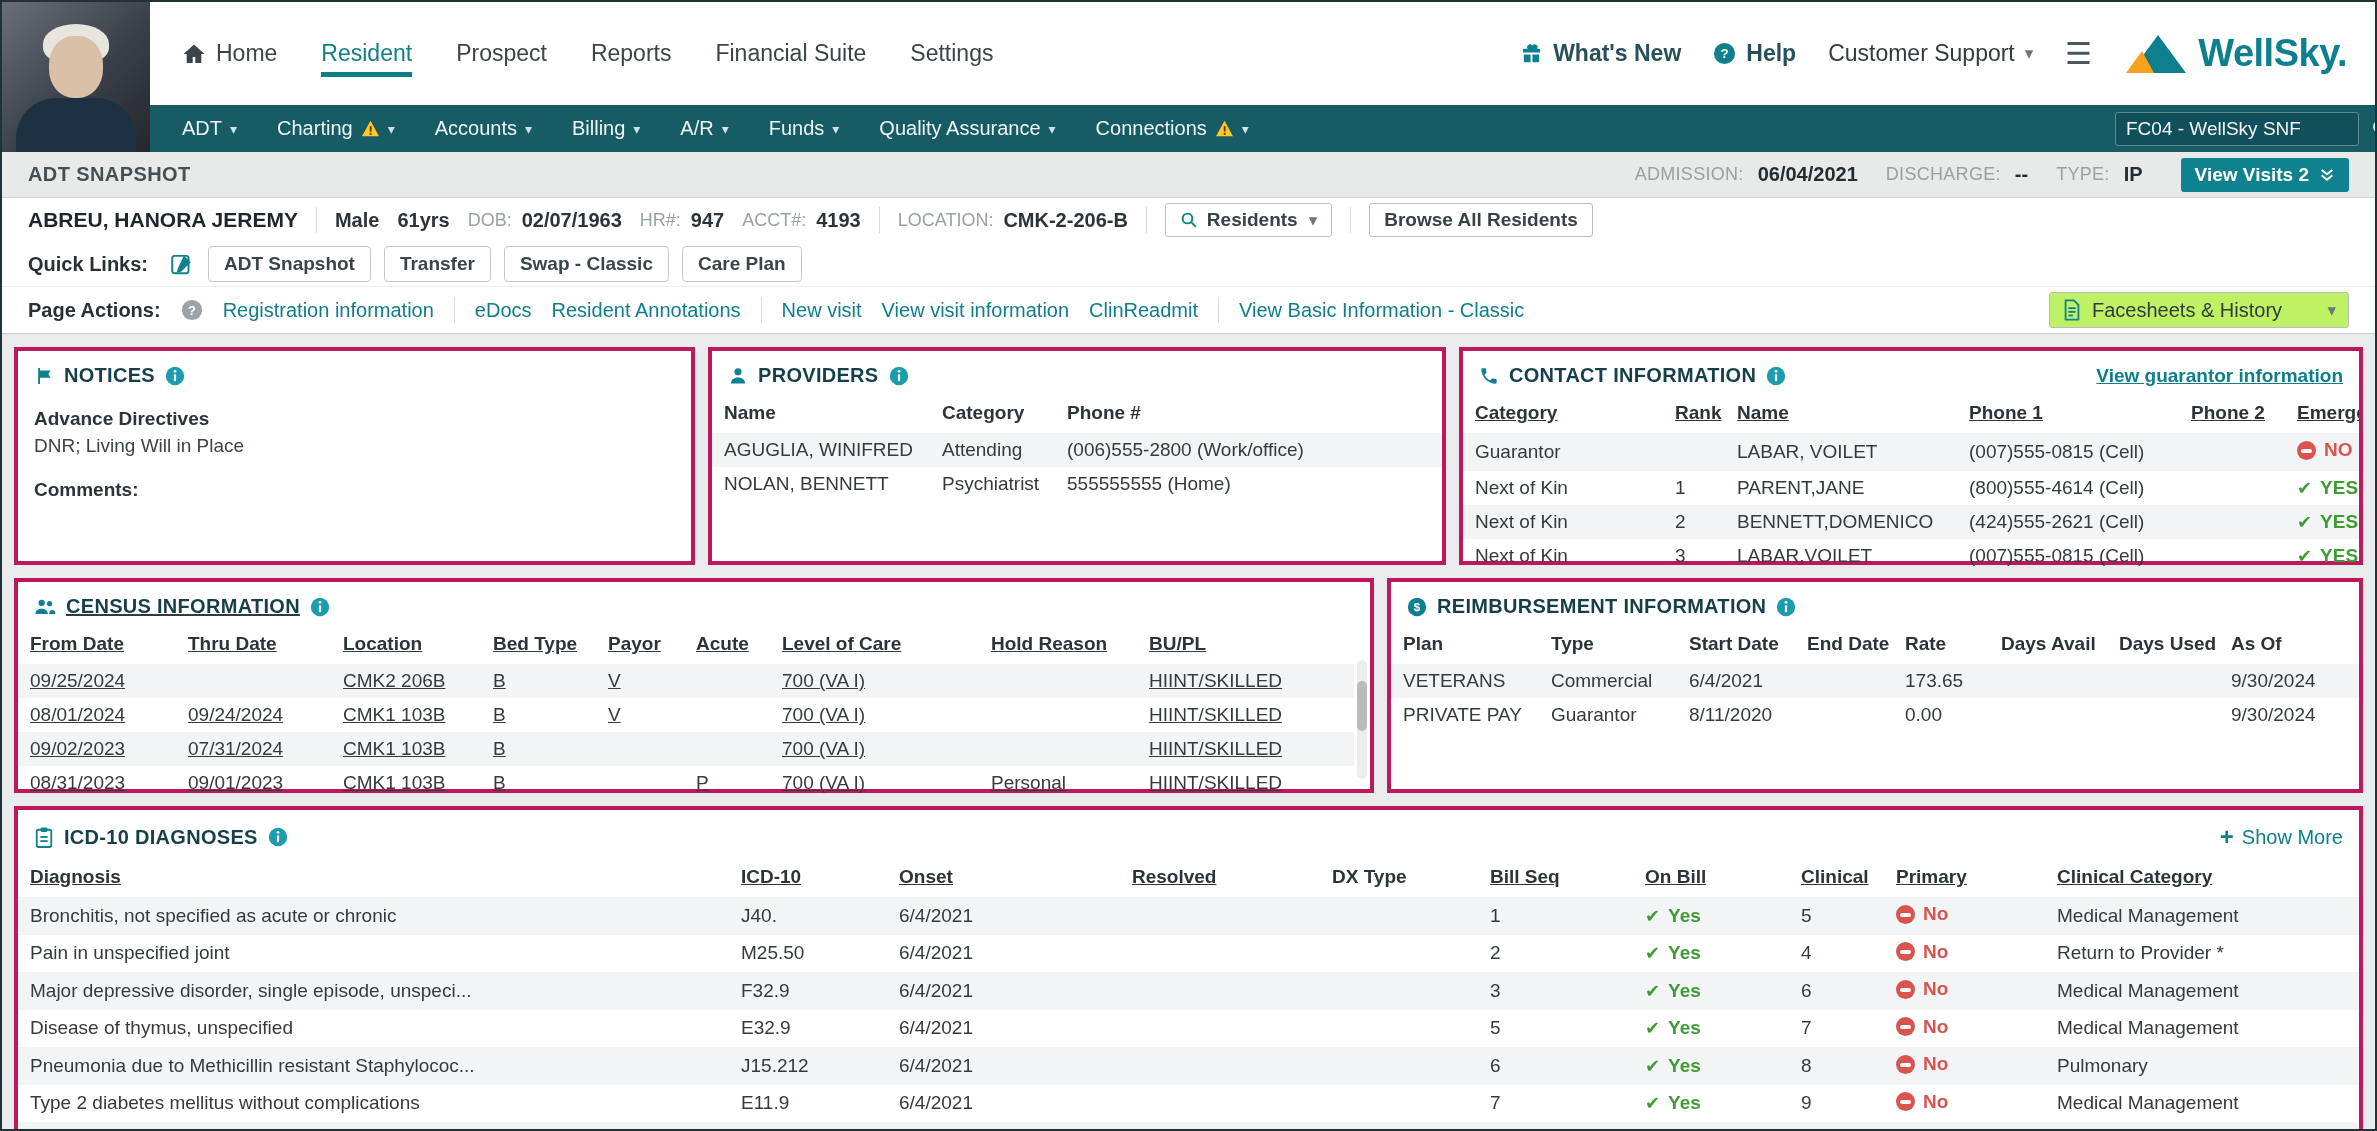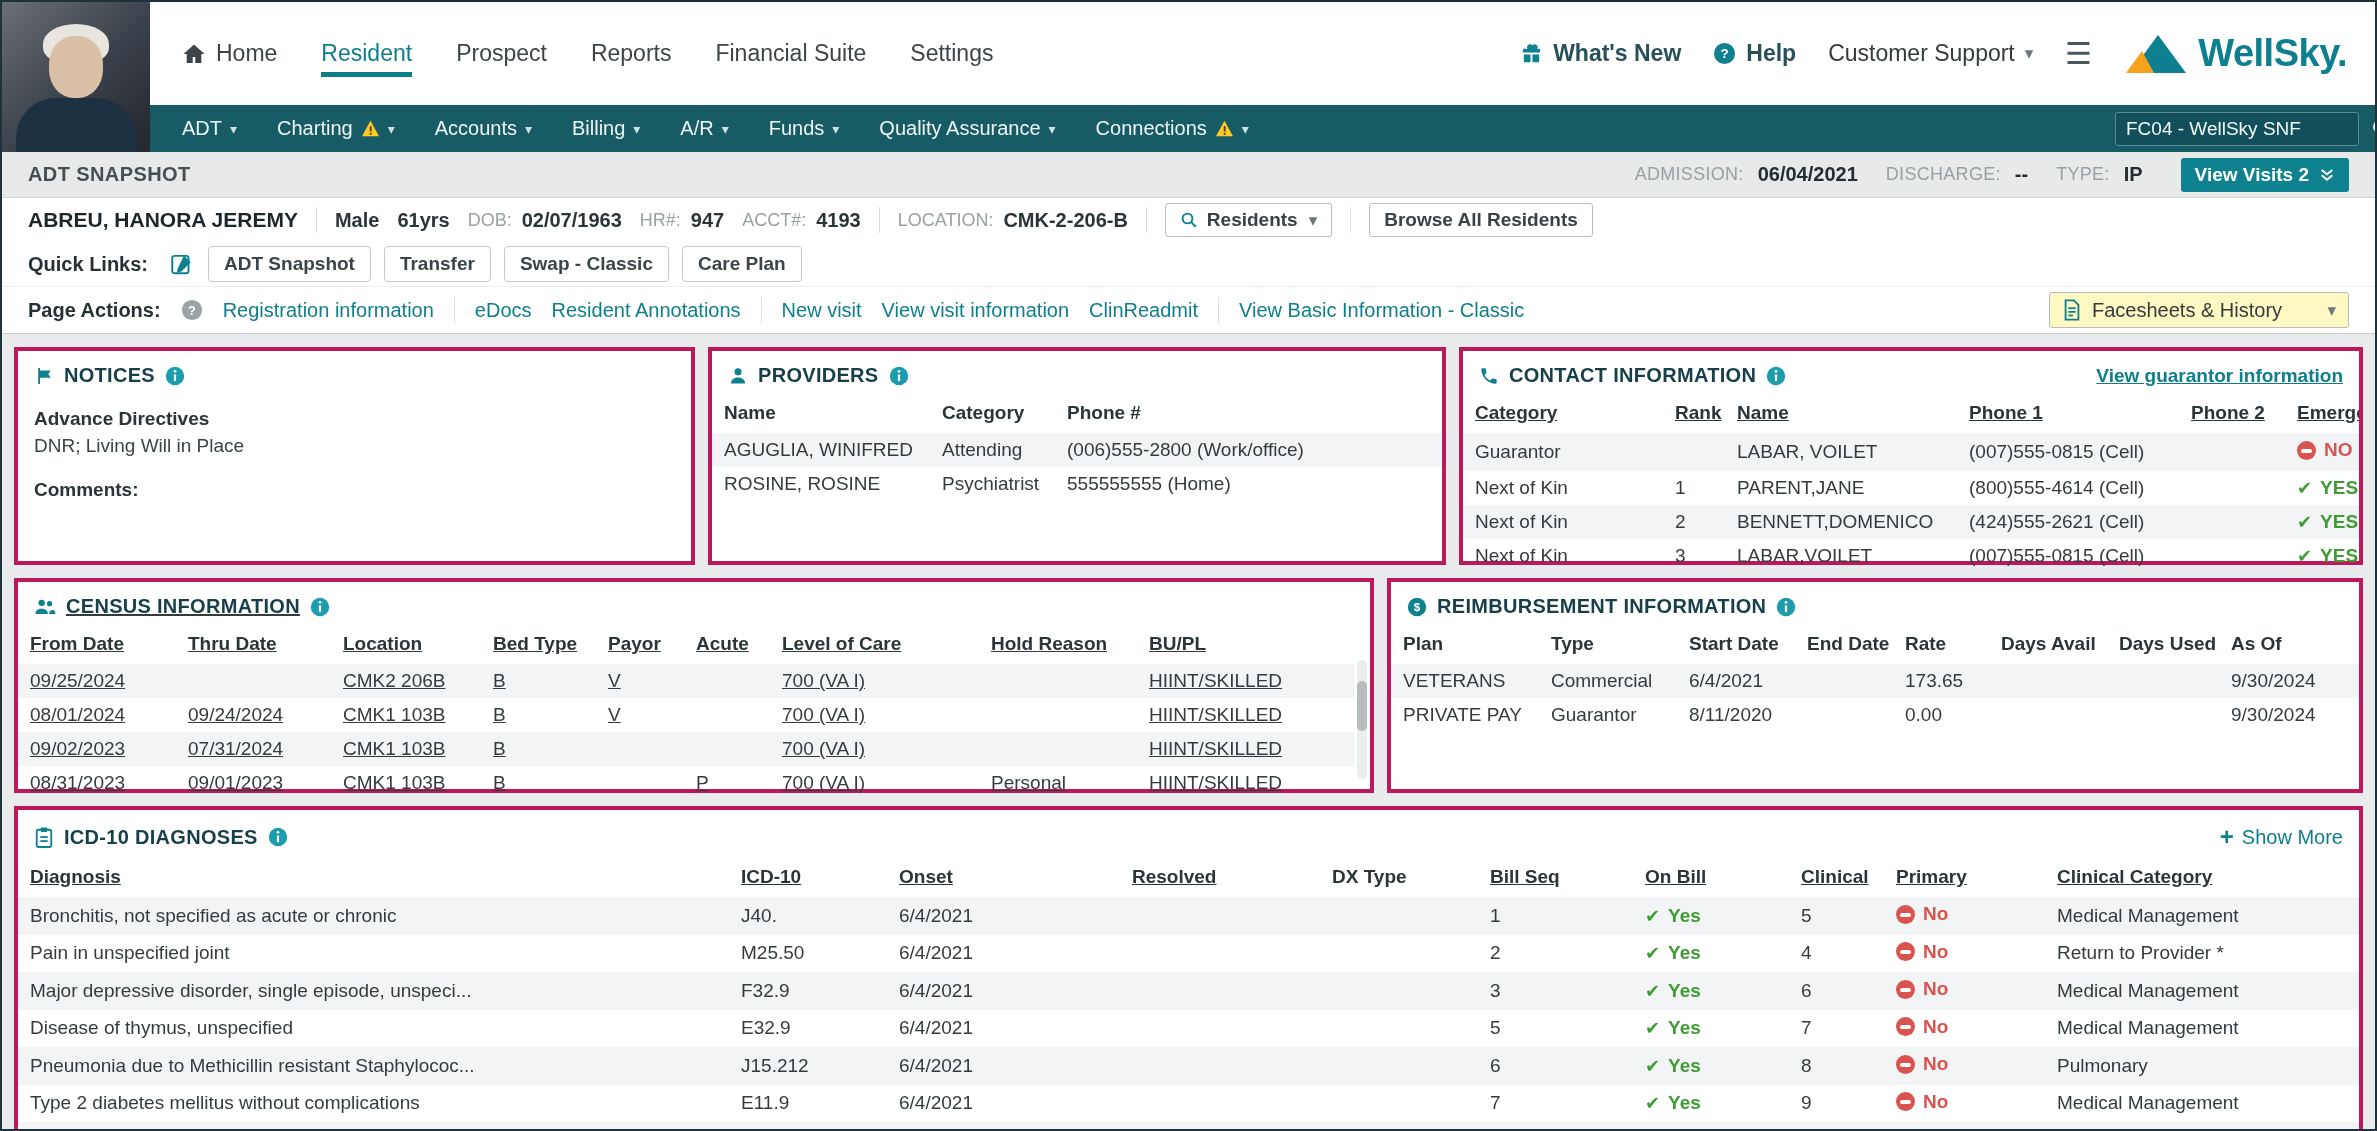--- a/index.html
+++ b/index.html
@@ -53,21 +53,21 @@
 
   
   .quicklinks{ height:45px; background:#fff; display:flex; align-items:center; gap:13px; padding:0 26px; border-bottom:1px solid #eceeee;}
   .ql-label{ font-size:20px; font-weight:bold; color:#273135; margin-right:8px;}
   .chip{ background:#fff; border:1px solid #c3c8ca; border-radius:4px; padding:6px 15px; font-size:19px; font-weight:bold; color:#3b4549; cursor:pointer; font-family:inherit; white-space:nowrap;}
 
   
   .pageactions{ height:47px; background:#fff; border-bottom:1px solid #ccd0d1; display:flex; align-items:center; gap:20px; padding:0 26px; }
   .pa-label{ font-size:20px; font-weight:bold; color:#273135; }
   .pa-link{ font-size:20px; color:#0e7e8b; cursor:pointer; white-space:nowrap; }
-  .facesheets{ margin-left:auto; width:300px; height:36px; border:1px solid #b6bbbd; border-radius:3px; background:#fef9c3; display:flex; align-items:center; gap:10px; padding:0 12px; font-size:20px; color:#333b3f; cursor:pointer;}
+  .facesheets{ margin-left:auto; width:300px; height:36px; border:1px solid #b6bbbd; border-radius:3px; background:#bef264; display:flex; align-items:center; gap:10px; padding:0 12px; font-size:20px; color:#333b3f; cursor:pointer;}
   .facesheets .caret{ margin-left:auto; }
 
   
   .content{ padding:13px 12px; display:flex; flex-direction:column; gap:13px; }
   .cardrow{ display:flex; gap:13px; }
   .card{ background:#fff; border:4px solid #be185d; }
   .card-head{ display:flex; align-items:center; gap:10px; padding:13px 16px 9px; }
   .card-title{ font-size:20px; font-weight:bold; color:#163f4a; letter-spacing:.3px; }
   .head-link{ margin-left:auto; font-size:19px; font-weight:bold; color:#0e7e8b; text-decoration:underline; cursor:pointer;}
   .showmore{ margin-left:auto; display:flex; align-items:center; gap:8px; font-size:20px; color:#0e7e8b; cursor:pointer;}
@@ -383,21 +383,21 @@
                 <th>Phone #</th>
               </tr>
             </thead>
           <tbody>
               <tr>
                 <td>AGUGLIA, WINIFRED</td>
                 <td>Attending</td>
                 <td>(006)555-2800 (Work/office)</td>
               </tr>
               <tr>
-                <td>ROSINE, ROSINE</td>
+                <td>NOLAN, BENNETT</td>
                 <td>Psychiatrist</td>
                 <td>555555555 (Home)</td>
               </tr>
             </tbody>
         </table>
       </div>
 
       <div class="card card-contact">
         <div class="card-head">
           <span class="ic" style="color:#0f808d">

